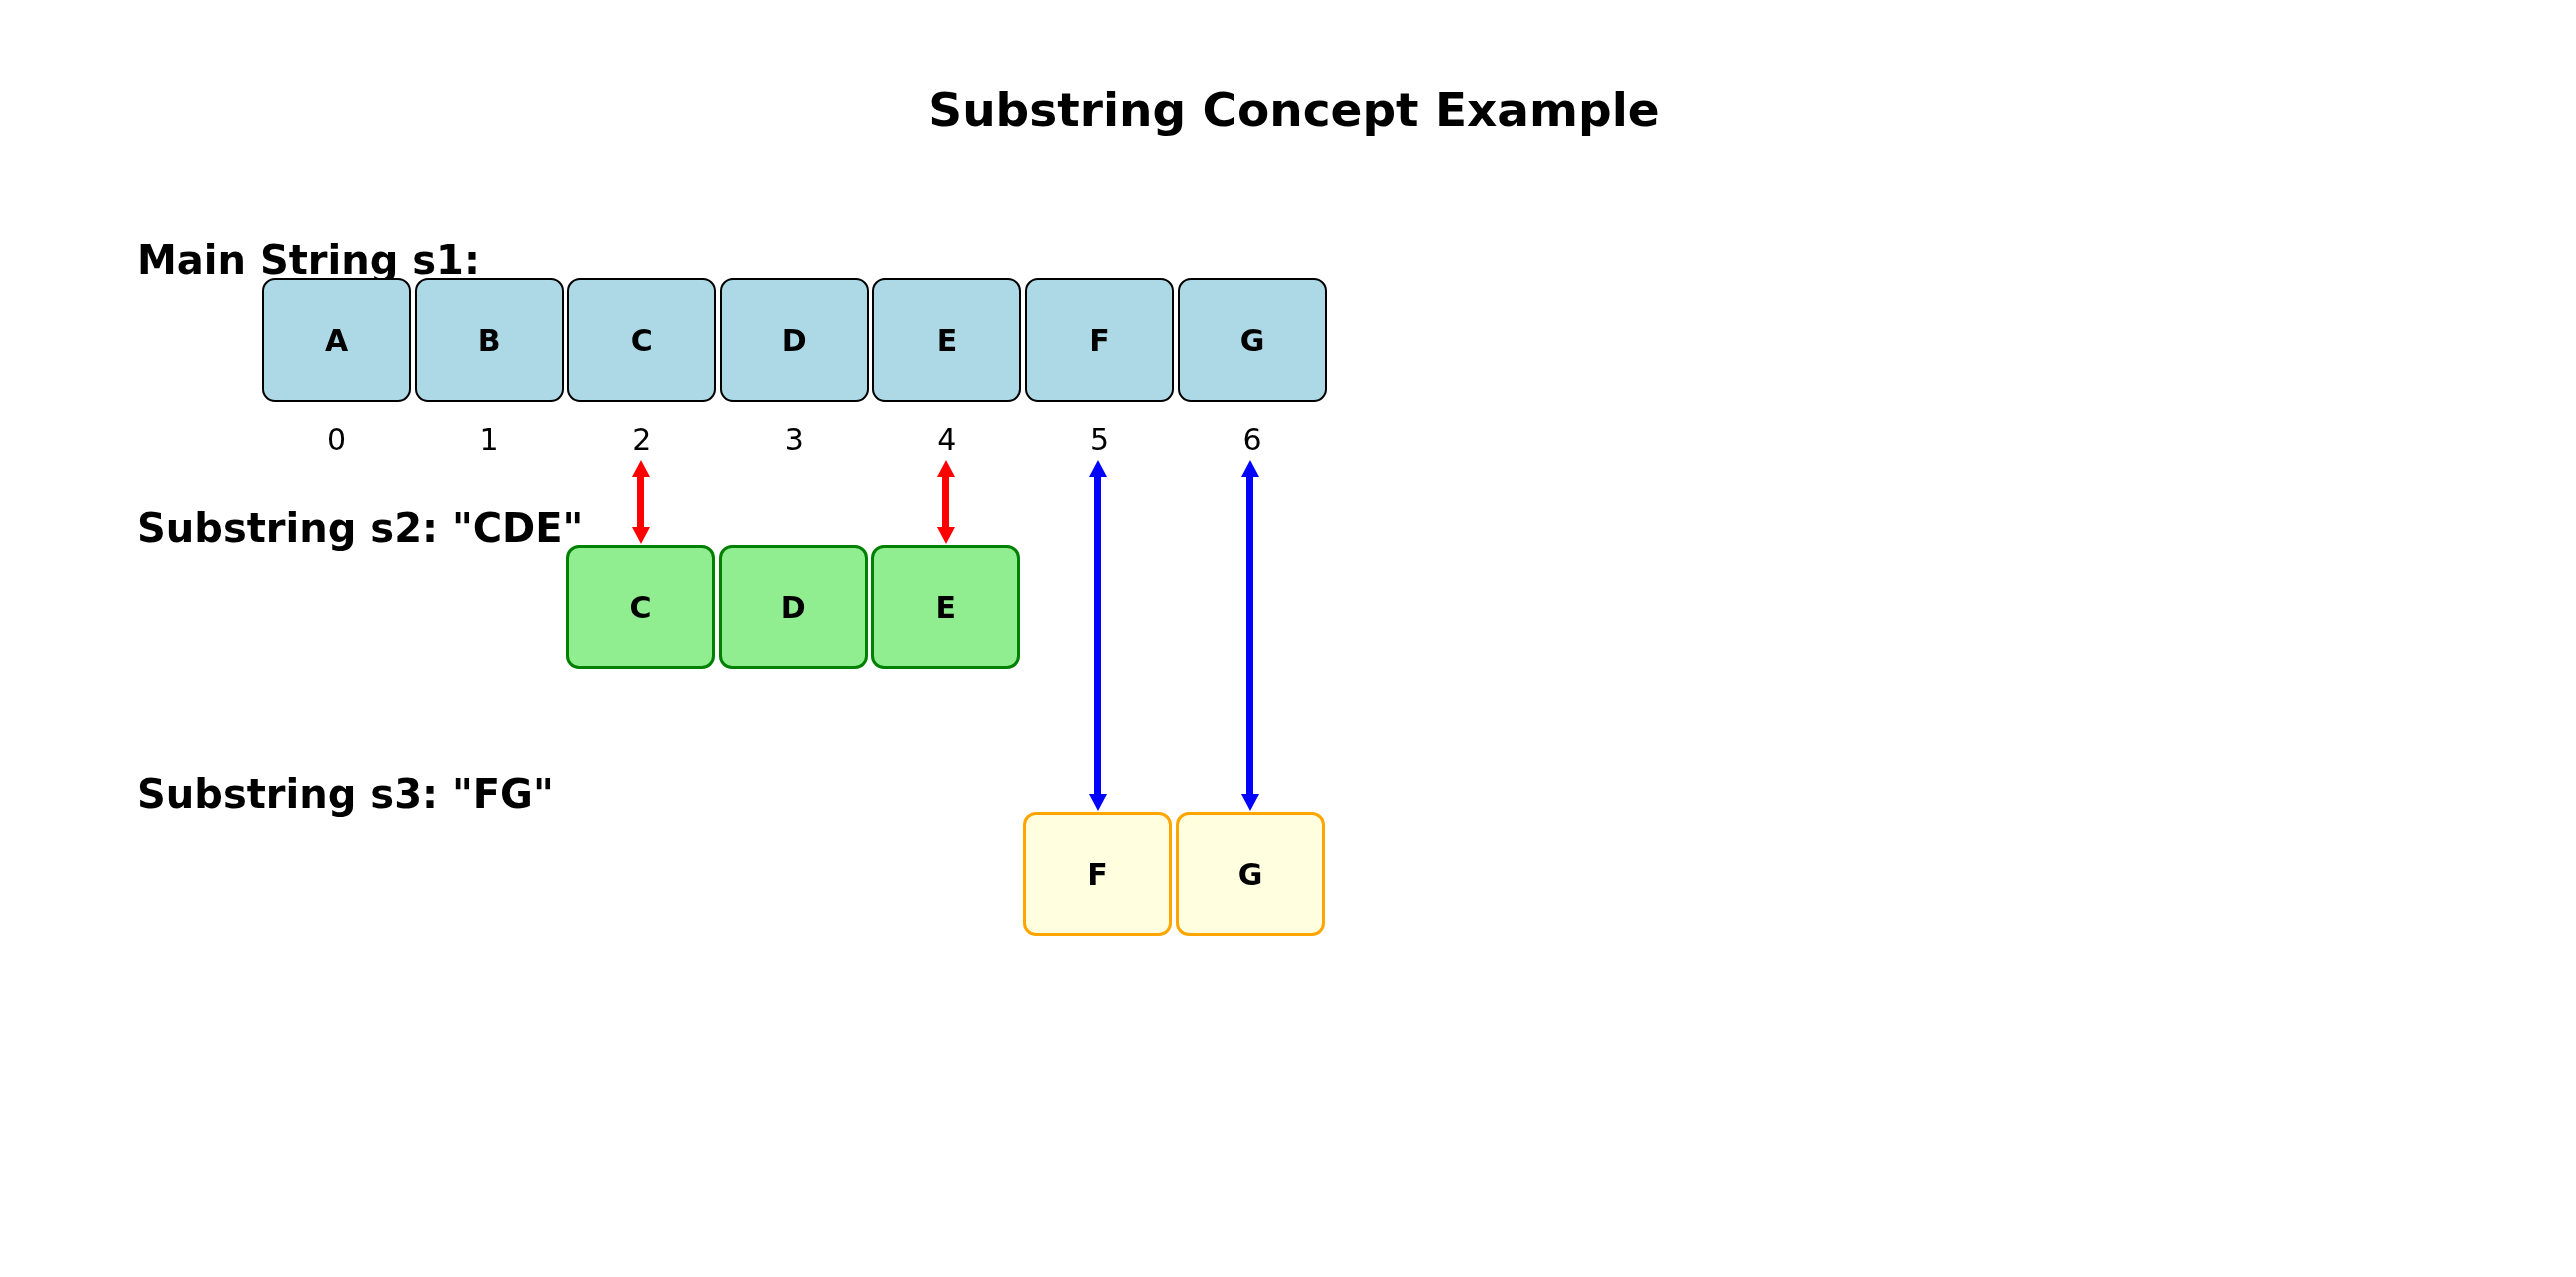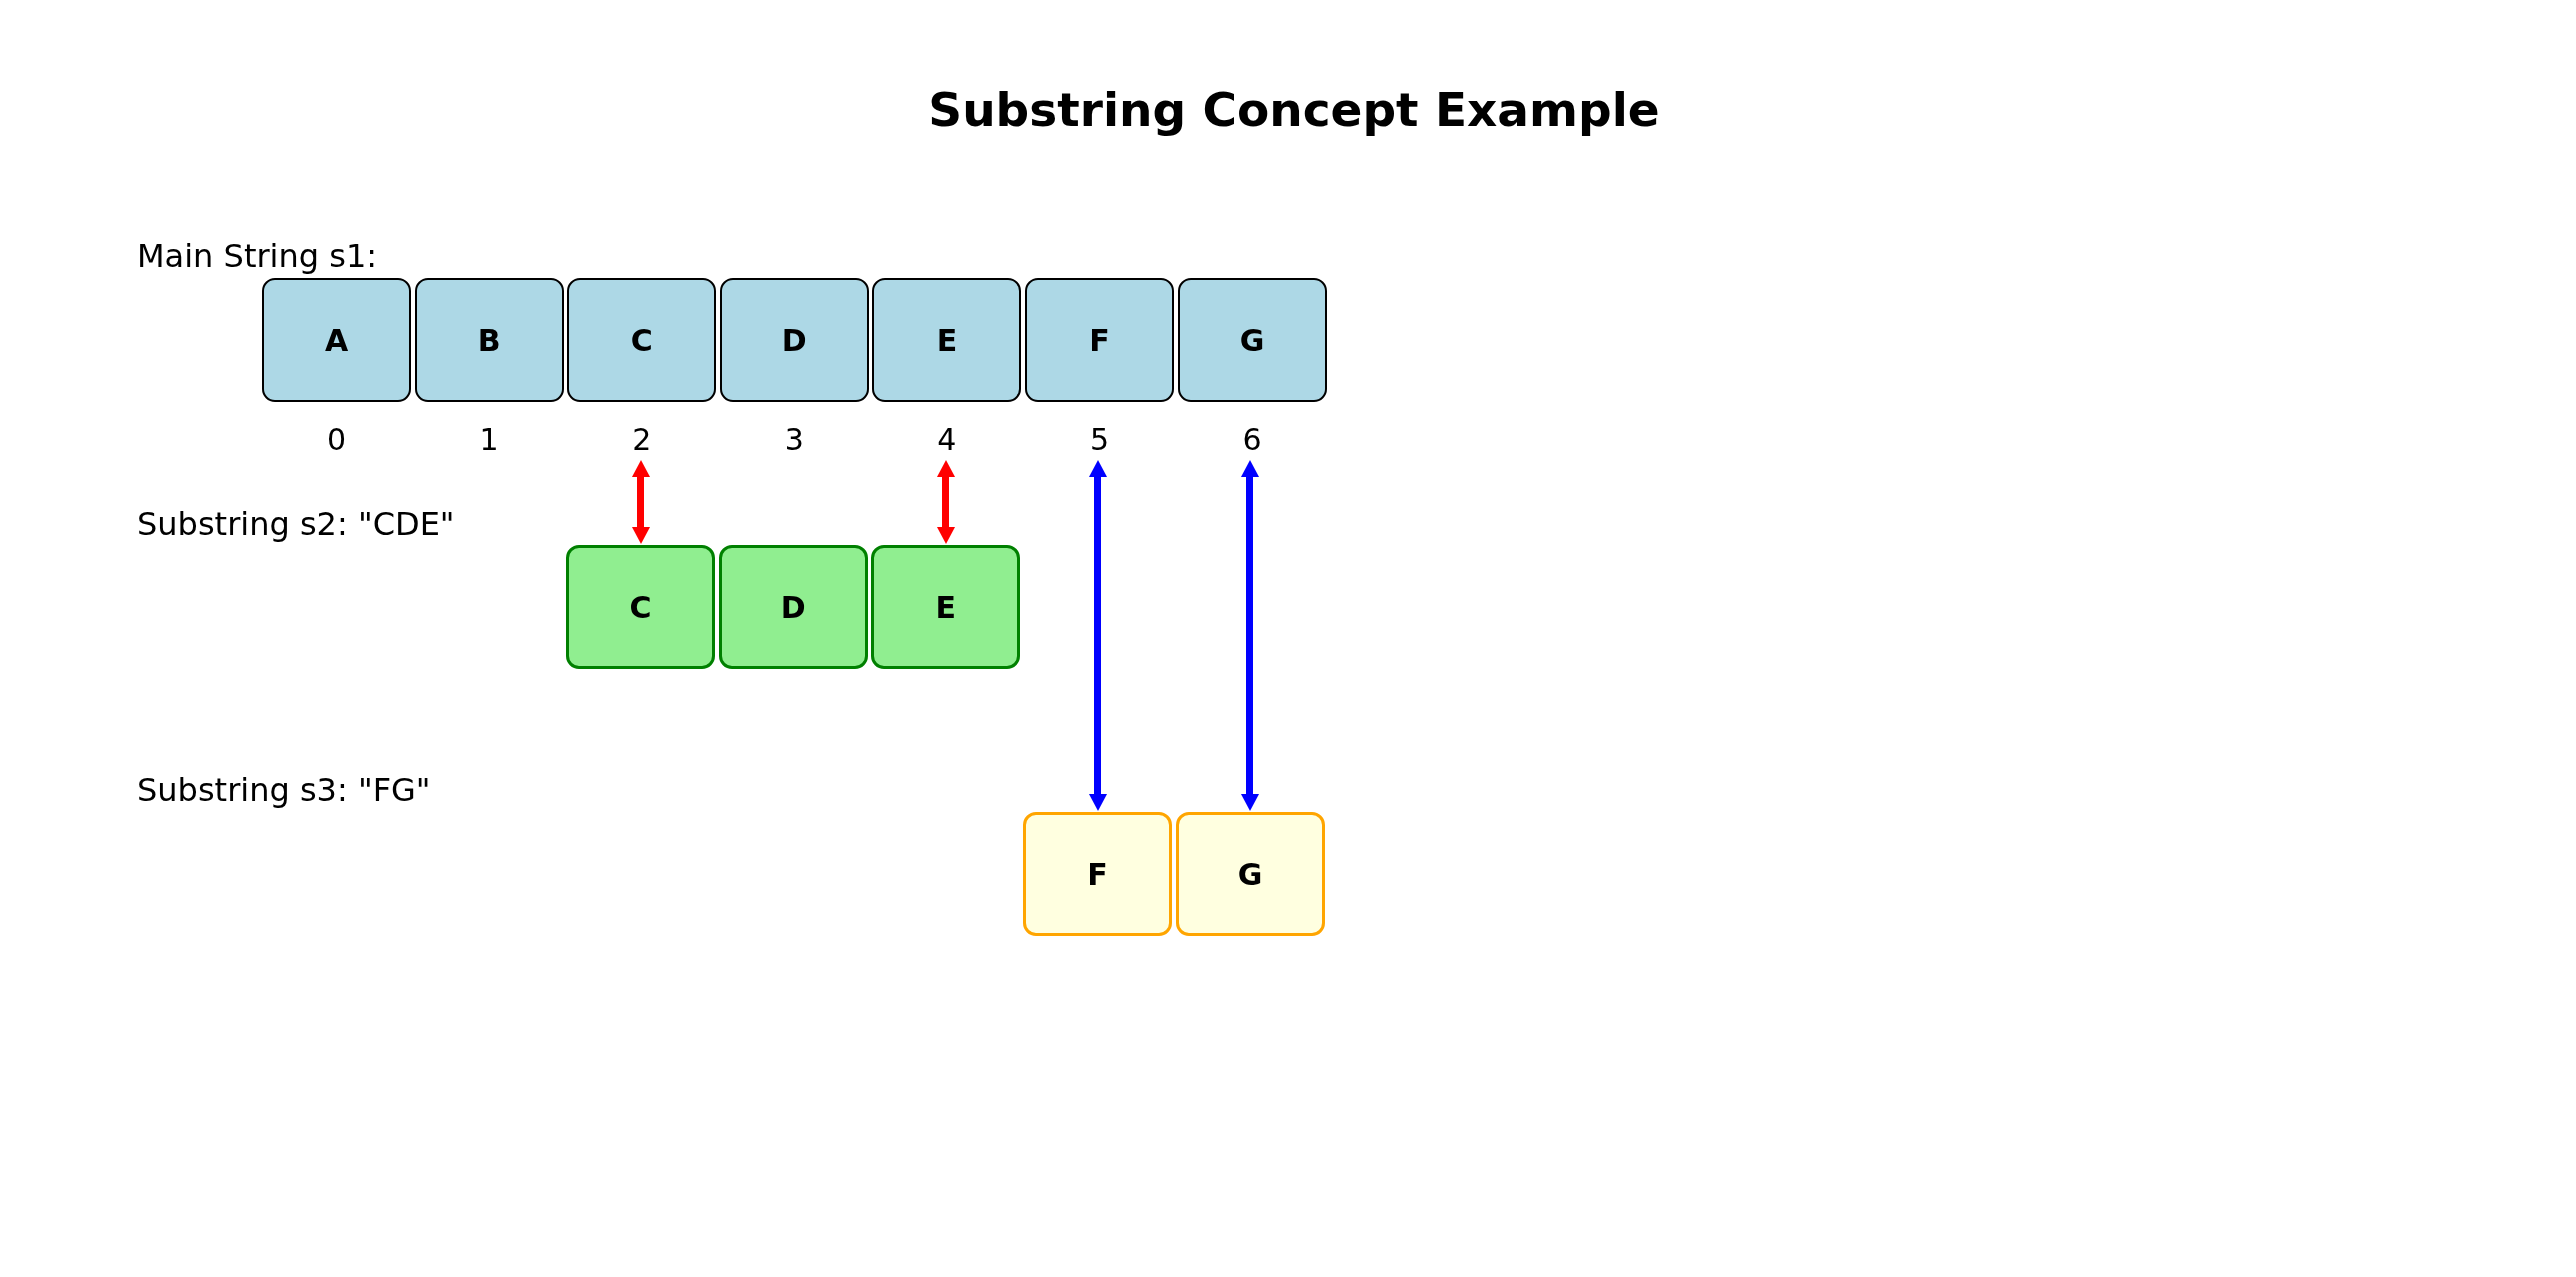--- a/index.html
+++ b/index.html
@@ -21,22 +21,22 @@
     top: 76px;
     width: 2576px;
     text-align: center;
     font-size: 47px;
     font-weight: bold;
     color: #000000;
     margin: 6px;
   }
   .section-label {
     position: absolute;
-    font-size: 32px;
-    font-weight: normal;
+    font-size: 40px;
+    font-weight: bold;
     color: #000000;
     white-space: nowrap;
   }
   .label-s1 { left: 137px; top: 237px; }
   .label-s2 { left: 137px; top: 505px; }
   .label-s3 { left: 137px; top: 771px; }
   .row {
     position: absolute;
     display: flex;
     gap: 3.6px;

